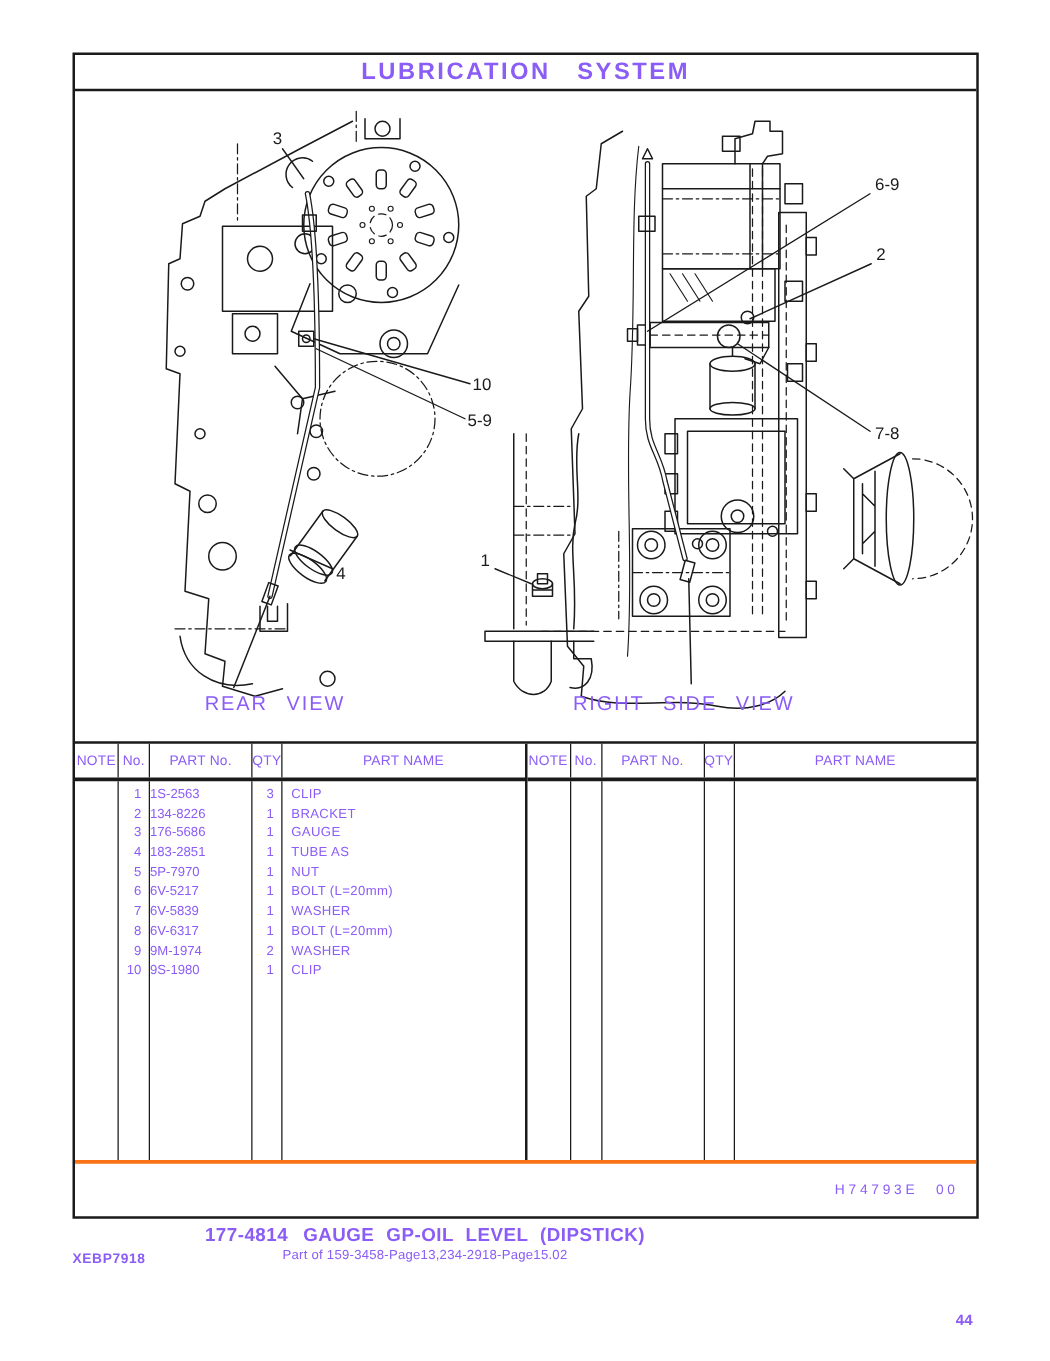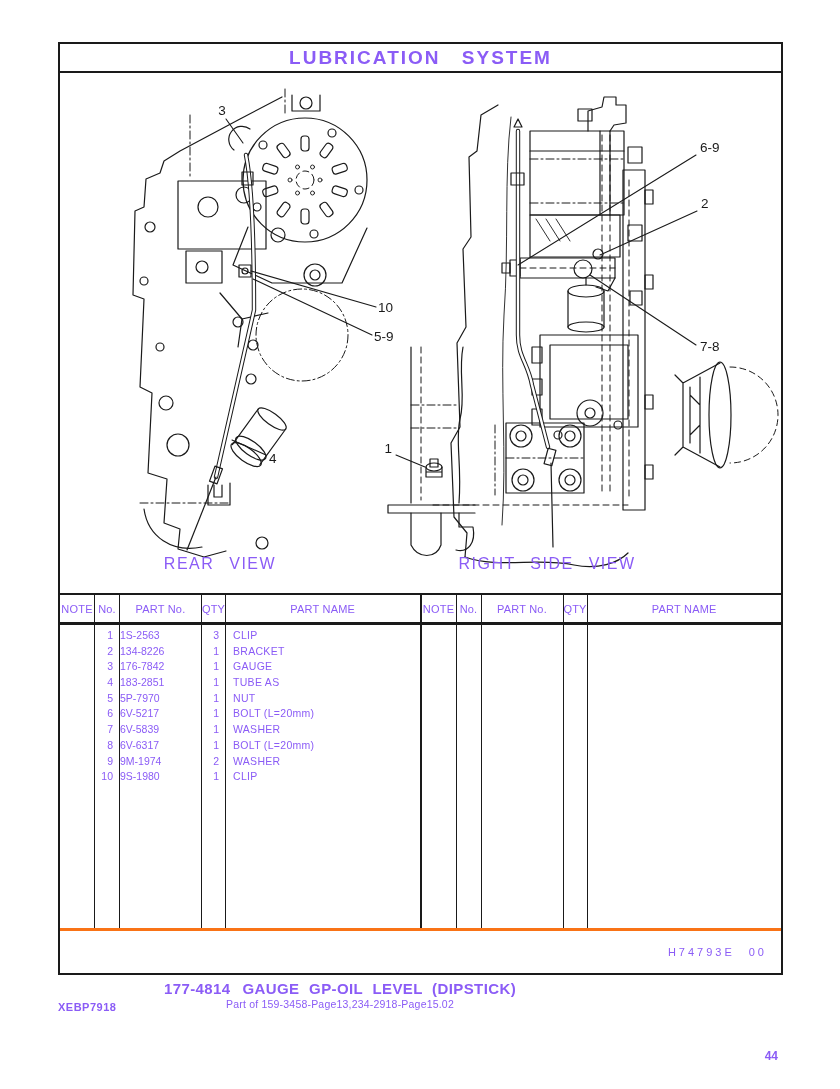--- a/index.html
+++ b/index.html
@@ -321,21 +321,21 @@
             <div class="cell c-no">5</div>
             <div class="cell c-no">6</div>
             <div class="cell c-no">7</div>
             <div class="cell c-no">8</div>
             <div class="cell c-no">9</div>
             <div class="cell c-no">10</div>
           </div>
         <div class="col w-part bl">
             <div class="cell c-part_no">1S-2563</div>
             <div class="cell c-part_no">134-8226</div>
-            <div class="cell c-part_no">176-7842</div>
+            <div class="cell c-part_no">176-5686</div>
             <div class="cell c-part_no">183-2851</div>
             <div class="cell c-part_no">5P-7970</div>
             <div class="cell c-part_no">6V-5217</div>
             <div class="cell c-part_no">6V-5839</div>
             <div class="cell c-part_no">6V-6317</div>
             <div class="cell c-part_no">9M-1974</div>
             <div class="cell c-part_no">9S-1980</div>
           </div>
         <div class="col w-qty bl">
             <div class="cell c-qty">3</div>

